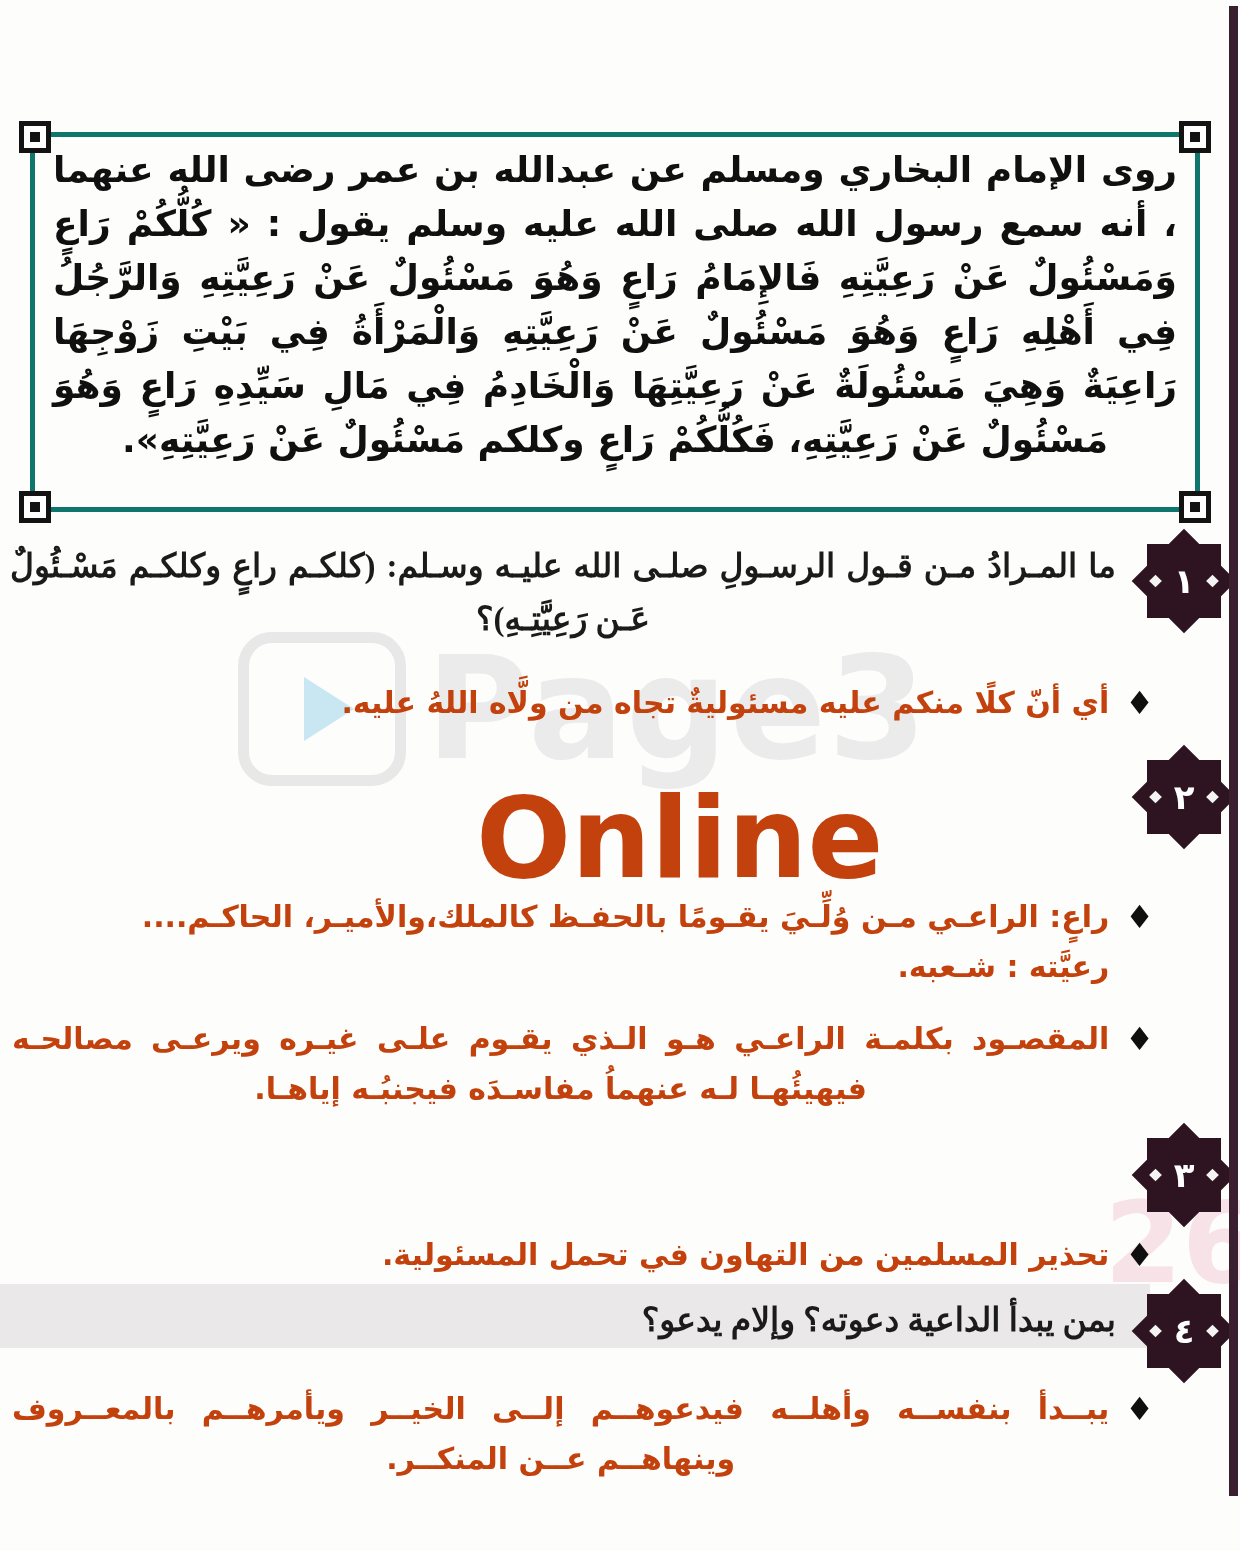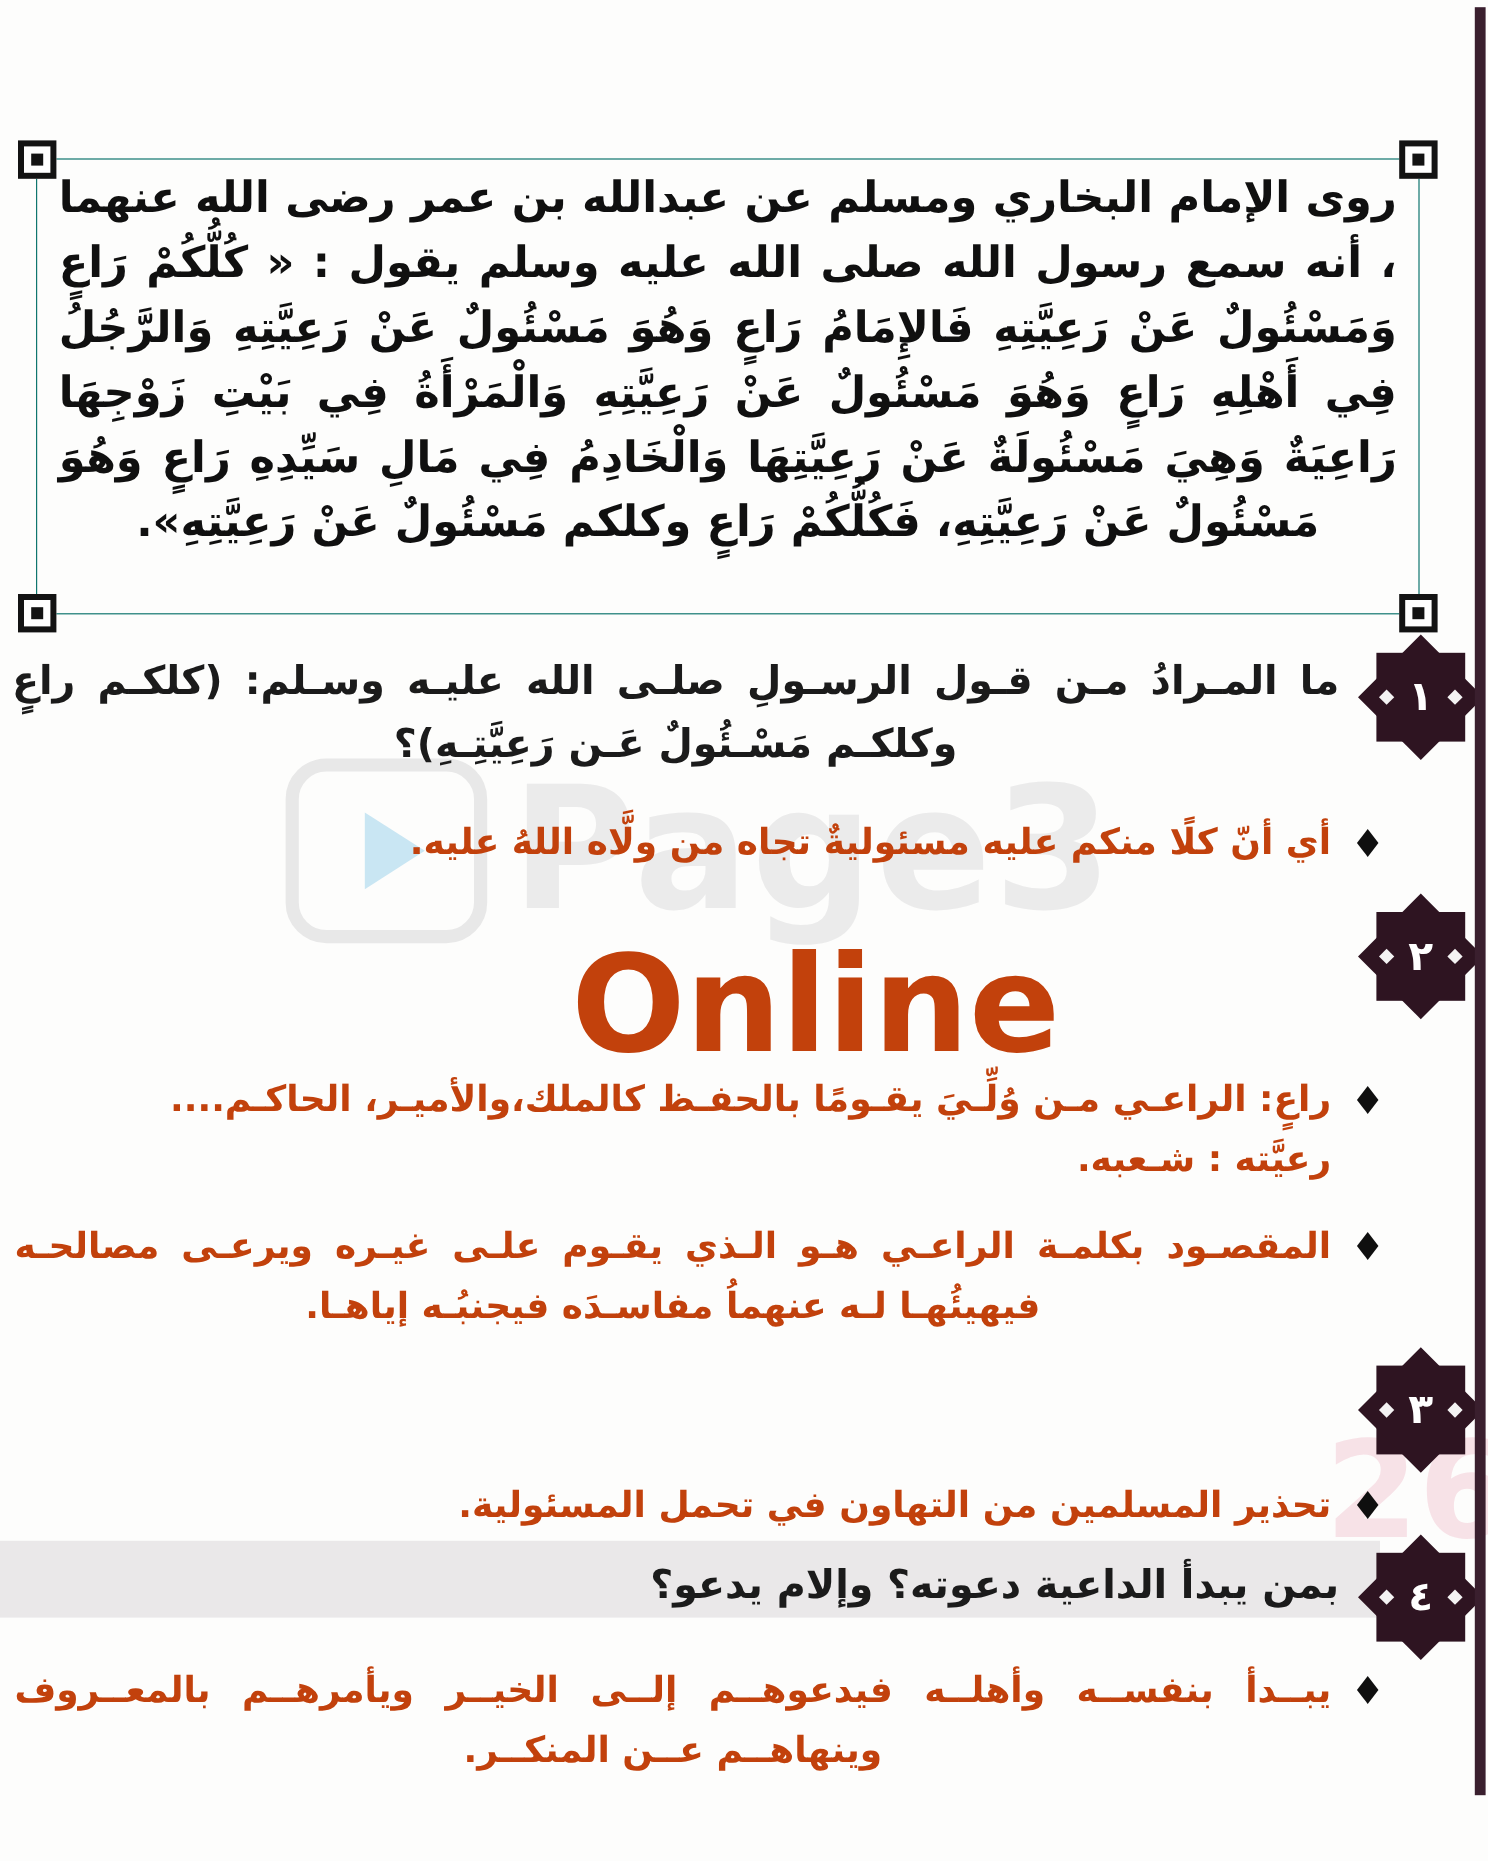--- a/index.html
+++ b/index.html
@@ -17,22 +17,22 @@
   .title-box {
     position:absolute; top:12px; right:14px; width:318px; height:86px;
     background:#27121d; color:#ffffff; z-index:3;
     display:flex; align-items:center; justify-content:flex-end;
     padding-left:14px; box-sizing:border-box;
   }
   .title-box span { font-size:46px; font-weight:bold; line-height:1; }
 
   
   .hadith-box {
-    position:absolute; top:132px; left:30px; right:57px; min-height:380px;
-    border:1px solid #0f766e; box-sizing:border-box;
+    position:absolute; top:132px; left:30px; right:40px; min-height:380px;
+    border:5px solid #0f766e; box-sizing:border-box;
     padding:6px 18px 23px; background:transparent; z-index:1;
   }
   .hadith-text {
     margin:0; color:#101010; font-weight:bold;
     font-size:36px; line-height:54px;
     text-align:justify; text-align-last:center; -moz-text-align-last:center;
   }
   .corner { position:absolute; width:22px; height:22px; background:#ffffff; border:5px solid #131313; z-index:2; }
   .corner::after { content:""; position:absolute; inset:6px; background:#131313; }
   .c-tl { top:-16px; left:-16px; }
@@ -48,21 +48,21 @@
     position:absolute; inset:0; display:flex; align-items:center; justify-content:center;
     color:#ffffff; font-size:34px; font-weight:bold; z-index:2;
   }
   .badge .spark { position:absolute; top:50%; width:9px; height:9px; background:#ffffff; transform:translateY(-50%) rotate(45deg); z-index:2; opacity:.95; }
   .badge .spark.l { left:15px; } .badge .spark.r { right:15px; }
   .b1 { top:530px; } .b2 { top:746px; } .b3 { top:1124px; } .b4 { top:1280px; }
 
   
   .q-text {
     position:absolute; right:124px; left:10px; z-index:2;
-    color:#1b1b1b; font-weight:bold; font-size:33px; line-height:53px;
+    color:#1b1b1b; font-weight:bold; font-size:33px; line-height:53px;font-family:Liberation Serif, serif;
   }
   .q-just { text-align:justify; text-align-last:center; -moz-text-align-last:center; }
   .q-right { text-align:right; }
   .qt1 { top:540px; } .qt2 { top:756px; } .qt3 { top:1140px; } .qt4 { top:1294px; }
 
   
   .q4-band { position:absolute; top:1284px; left:0; width:1150px; height:64px; background:#eae8e9; z-index:1; }
 
   
   .a-row { position:absolute; right:86px; left:12px; display:flex; align-items:flex-start; gap:16px; z-index:2; }

